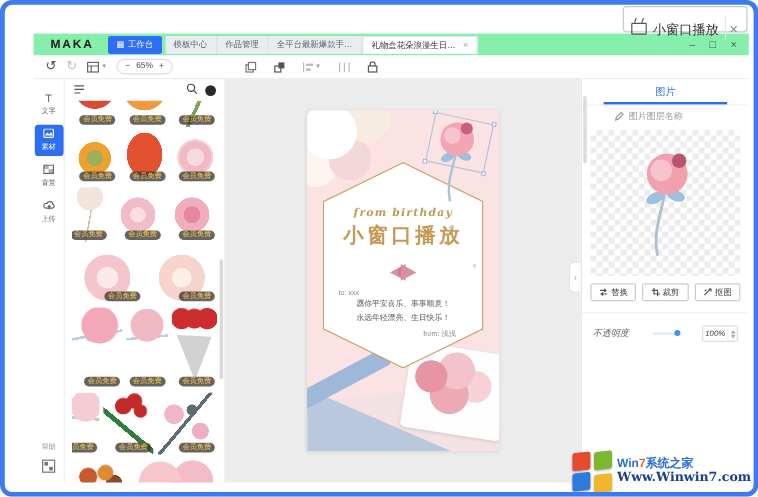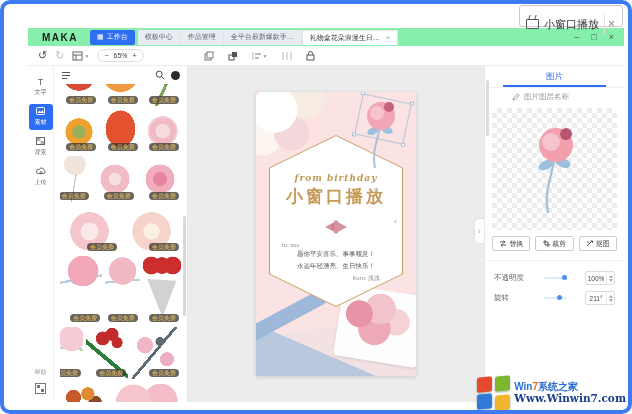--- a/index.html
+++ b/index.html
@@ -167,21 +167,21 @@
   .insp-tab.active { color:#2e6ef2; }
   .insp-tab.active::after { content:''; position:absolute; left:18px; right:18px; bottom:0; height:2px; background:#2e6ef2; }
   .layer-row { height:17px; display:flex; align-items:center; gap:4px; padding:0 27px; font-size:7.5px; color:#999; }
   .preview { margin:3px 7px 6px; height:122px; position:relative;
       background-image:conic-gradient(#ececec 25%, #fff 0 50%, #ececec 0 75%, #fff 0); background-size:10px 10px; }
   .preview svg { position:absolute; left:50%; top:50%; transform:translate(-50%,-50%); }
   .btn-row { display:flex; gap:5px; padding:0 7px; }
   .insp-btn { flex:1; height:15px; border:1px solid #ccc; border-radius:2px; background:#fff; display:flex;
               align-items:center; justify-content:center; gap:2px; font-size:7px; color:#444; }
   .sect-div { height:1px; background:#f0f0f0; margin:9px 0 7px; }
-  .slider-row { height:20px; display:flex; align-items:center; padding:0 9px; gap:18px; }
+  .slider-row { height:20px; display:flex; align-items:center; padding:0 9px; gap:18px;font-style:italic; }
   .sl-label { width:32px; font-size:7.5px; color:#666; }
   .sl-track { flex:1; height:2px; background:#d9ecfc; border-radius:1px; position:relative; }
   .sl-thumb { position:absolute; top:-2px; width:5px; height:5px; border-radius:50%; background:#4a90f2; }
   .sl-val { width:30px; height:14px; border:1px solid #ddd; border-radius:2px; display:flex; align-items:center; }
   .sl-val .v { flex:1; text-align:center; font-size:6.5px; color:#444; }
   .stepper { width:8px; height:100%; border-left:1px solid #eee; display:flex; flex-direction:column; align-items:center; justify-content:center; gap:1px; }
   .stp-up { width:0; height:0; border:2px solid transparent; border-bottom:3px solid #aaa; }
   .stp-dn { width:0; height:0; border:2px solid transparent; border-top:3px solid #aaa; }
 
   
@@ -538,33 +538,20 @@
             <span class="sl-thumb" style="left:calc(100% - 5px)"></span>
           </div>
           <div class="sl-val">
             <span class="v">100%</span>
             <span class="stepper">
                 <i class="stp-up"></i>
                 <i class="stp-dn"></i>
               </span>
           </div>
         </div>
-        <div class="slider-row">
-          <span class="sl-label">旋转</span>
-          <div class="sl-track">
-            <span class="sl-thumb" style="left:57%"></span>
-          </div>
-          <div class="sl-val">
-            <span class="v">211°</span>
-            <span class="stepper">
-                <i class="stp-up"></i>
-                <i class="stp-dn"></i>
-              </span>
-          </div>
-        </div>
       </div>
 
     </div>
   </div>
 
   <div class="watermark">
     <div class="winlogo">
       <i class="wl-r"></i>
         <i class="wl-g"></i>
         <i class="wl-b"></i>

